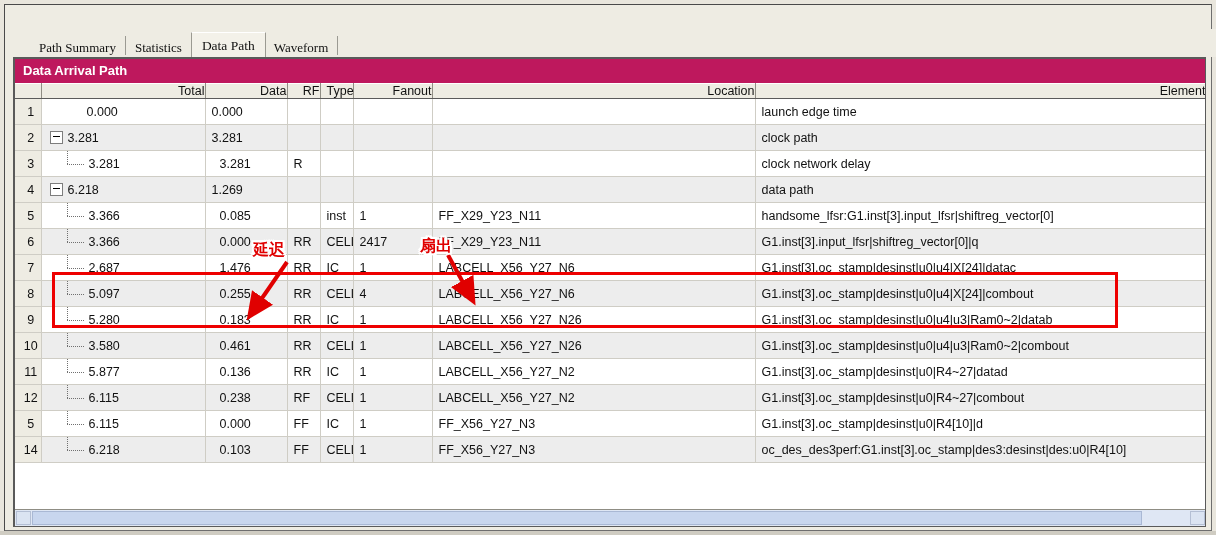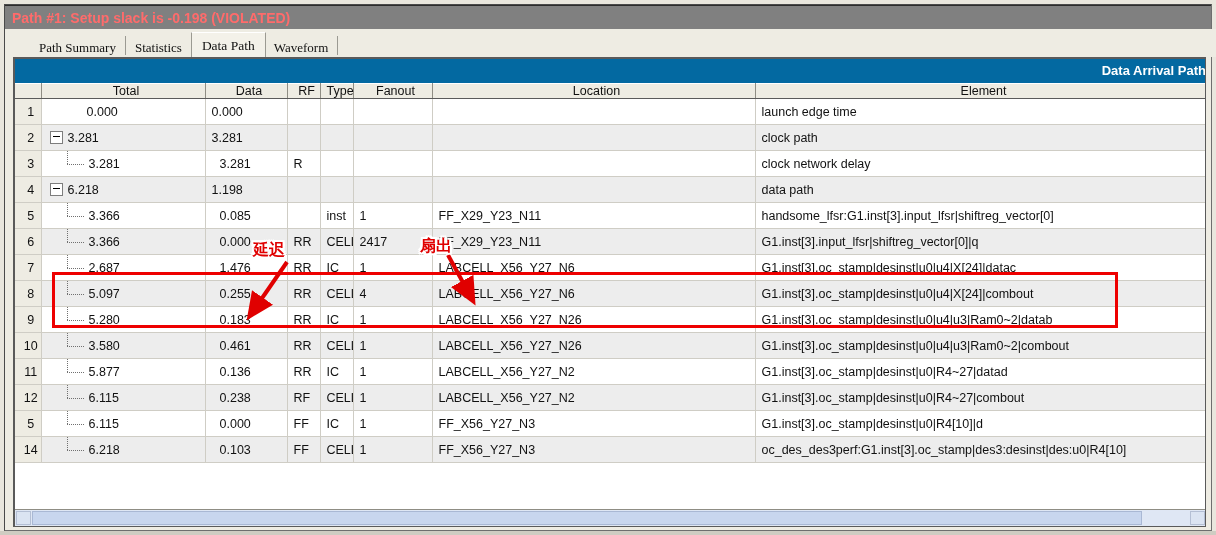--- a/index.html
+++ b/index.html
@@ -80,41 +80,40 @@
   .panel{
     position:absolute;left:13px;top:57px;width:1193px;height:470px;
     background:#ffffff;
     border:2px solid #5a5a5a;
     border-right-width:1px;border-bottom-width:1px;
     box-sizing:border-box;
     overflow:hidden;
   }
   .section-header{
     position:absolute;left:0;top:0;width:1191px;height:24px;
-    background:#0369a1;color:#ffffff;
+    background:#be185d;color:#ffffff;
     font-size:13px;font-weight:bold;
     line-height:24px;padding-left:8px;
     box-sizing:border-box;
     white-space:nowrap;
-    text-align:right;
   }
 
   
   table.grid{
     position:absolute;top:24px;left:0;
     border-collapse:collapse;
     table-layout:fixed;
     width:1191px;
     font-size:12.5px;
     color:#111;
   }
   table.grid th{
     background:#eeece3;
     font-weight:normal;
-    text-align:center;
+    text-align:right;
     height:14px;
     padding:0 0 0 6px;
     border-right:1px solid #8f8d84;
     border-bottom:1px solid #5a5a5a;
     border-top:1px solid #ffffff;
     white-space:nowrap;
     font-size:12.5px;
     box-sizing:border-box;
   }
   table.grid th.corner{
@@ -226,21 +225,20 @@
 
 <div class="app-frame">
 
   <div class="edge-top"></div>
   <div class="edge-left"></div>
   <div class="edge-right"></div>
   <div class="edge-bottom"></div>
 
   <div class="outer-bevel"></div>
 
-  <div class="path-title">Path #1: Setup slack is -0.198 (VIOLATED)</div>
 
   <div class="tabstrip">
     <div class="tabs" id="tabs-host">
         <div class="tab">Path Summary</div>
         <div class="tab">Statistics</div>
         <div class="tab selected">Data Path</div>
         <div class="tab">Waveform</div>
       </div>
   </div>
   <div class="tab-underline"></div>
@@ -320,21 +318,21 @@
             <td class="c-elem">clock network delay</td>
           </tr>
           <tr class="even">
             <td class="rownum">4</td>
             <td class="c-total">
               <div class="totalwrap">
                 <span class="tree-box"></span>
                 <span class="num">6.218</span>
               </div>
             </td>
-            <td class="c-incr incrcell">1.198</td>
+            <td class="c-incr incrcell">1.269</td>
             <td class="c-rf"></td>
             <td class="c-type"></td>
             <td class="c-fanout"></td>
             <td class="c-loc"></td>
             <td class="c-elem">data path</td>
           </tr>
           <tr class="odd">
             <td class="rownum">5</td>
             <td class="c-total">
               <div class="totalwrap">

